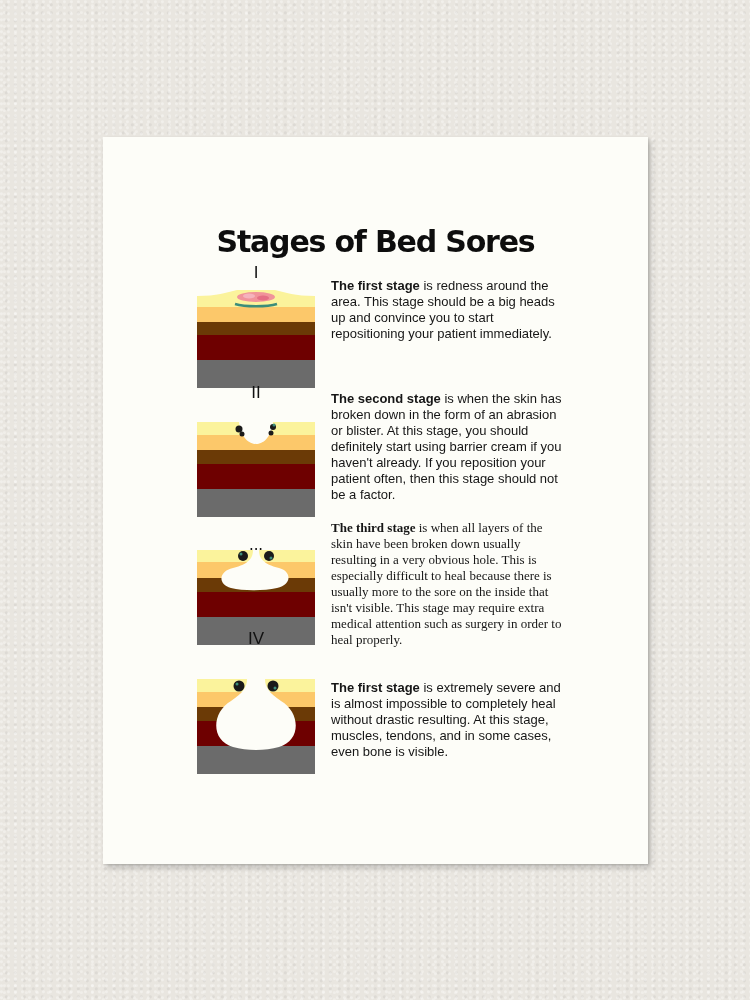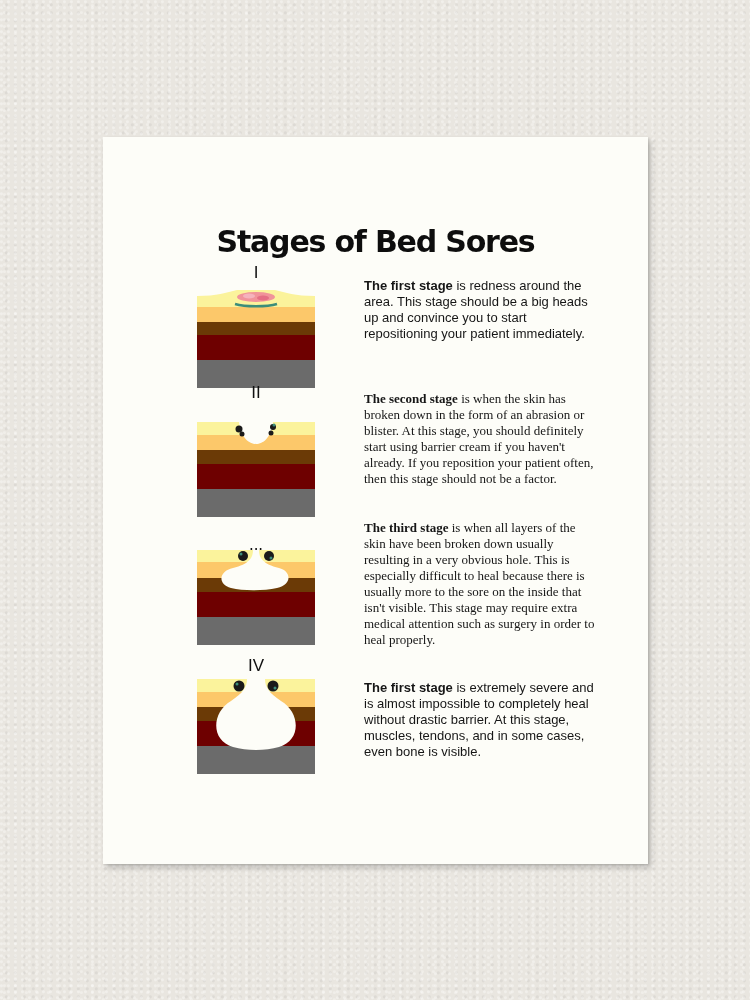--- a/index.html
+++ b/index.html
@@ -29,21 +29,20 @@
   .roman {
     position:absolute; left:94px; width:118px; text-align:center;
     font-family:"Liberation Sans", sans-serif; font-size:17px; color:#111;
   }
   .diagram { position:absolute; left:94px; width:118px; }
   .diagram svg { display:block; }
   .desc {
     position:absolute; left:228px; width:232px;
     font-family:"Liberation Sans", sans-serif; font-size:13px; line-height:16px;
     color:#161616;
-    margin-left:33px;
   }
   .desc b { font-weight:bold; }
 </style>
 </head>
 <body>
 
 <div class="print">
   <div class="title">Stages of Bed Sores</div>
 
   <div class="stage">
@@ -77,21 +76,21 @@
         <rect x="0" y="42" width="118" height="25" fill="#6e0000"></rect>
         <rect x="0" y="67" width="118" height="28" fill="#6b6b6b"></rect>
         <path d="M42 0 C44 16 52 22 59 22 C66 22 74 16 76 0 Z" fill="#fdfdf8"></path>
         <circle cx="42" cy="7" r="3.5" fill="#1a1a1a"></circle>
         <circle cx="45" cy="12" r="2.5" fill="#1a1a1a"></circle>
         <circle cx="76" cy="5" r="3" fill="#1a1a1a"></circle>
         <circle cx="77" cy="3" r="1.5" fill="#3c8d7a"></circle>
         <circle cx="74" cy="11" r="2.5" fill="#1a1a1a"></circle>
       </svg>
     </div>
-    <div class="desc" style="top:254px;font-family:Liberation Serif, serif;">
+    <div class="desc" style="top:254px;">
       <b>The second stage</b><span> is when the skin has broken down in the form of an abrasion or blister. At this stage, you should definitely start using barrier cream if you haven't already. If you reposition your patient often, then this stage should not be a factor.</span>
     </div>
   </div>
 
   <div class="stage">
     <div class="roman" style="top:408px;">III</div>
     <div class="diagram" style="top:413px;">
       <svg width="118" height="95" viewBox="0 0 118 95">
         <rect x="0" y="0" width="118" height="12" fill="#fbf39c"></rect>
         <rect x="0" y="12" width="118" height="16" fill="#fcc86a"></rect>
@@ -104,32 +103,32 @@
         <circle cx="72" cy="6" r="5" fill="#1a1a1a"></circle>
         <circle cx="74" cy="8" r="1.5" fill="#3c8d7a"></circle>
       </svg>
     </div>
     <div class="desc" style="top:383px;font-family:Liberation Serif, serif;">
       <b>The third stage</b><span> is when all layers of the skin have been broken down usually resulting in a very obvious hole. This is especially difficult to heal because there is usually more to the sore on the inside that isn't visible. This stage may require extra medical attention such as surgery in order to heal properly.</span>
     </div>
   </div>
 
   <div class="stage">
-    <div class="roman" style="top:519px;">IV</div>
+    <div class="roman" style="top:492px;">IV</div>
     <div class="diagram" style="top:542px;">
       <svg width="118" height="95" viewBox="0 0 118 95">
         <rect x="0" y="0" width="118" height="13" fill="#fbf39c"></rect>
         <rect x="0" y="13" width="118" height="15" fill="#fcc86a"></rect>
         <rect x="0" y="28" width="118" height="14" fill="#6b3a06"></rect>
         <rect x="0" y="42" width="118" height="25" fill="#6e0000"></rect>
         <rect x="0" y="67" width="118" height="28" fill="#6b6b6b"></rect>
         <path d="M50 0 L68 0 C68 8 72 14 84 22 C104 34 104 62 82 68 C68 72 50 72 36 68 C14 62 14 34 34 22 C46 14 50 8 50 0 Z" fill="#fdfdf8"></path>
         <circle cx="42" cy="7" r="5.5" fill="#1a1a1a"></circle>
         <circle cx="40" cy="5" r="1.5" fill="#3c8d7a"></circle>
         <circle cx="76" cy="7" r="5.5" fill="#1a1a1a"></circle>
         <circle cx="78" cy="9" r="1.5" fill="#3c8d7a"></circle>
       </svg>
     </div>
     <div class="desc" style="top:543px;">
-      <b>The first stage</b><span> is extremely severe and is almost impossible to completely heal without drastic barrier. At this stage, muscles, tendons, and in some cases, even bone is visible.</span>
+      <b>The first stage</b><span> is extremely severe and is almost impossible to completely heal without drastic resulting. At this stage, muscles, tendons, and in some cases, even bone is visible.</span>
     </div>
   </div>
 </div>
 
 </body></html>

